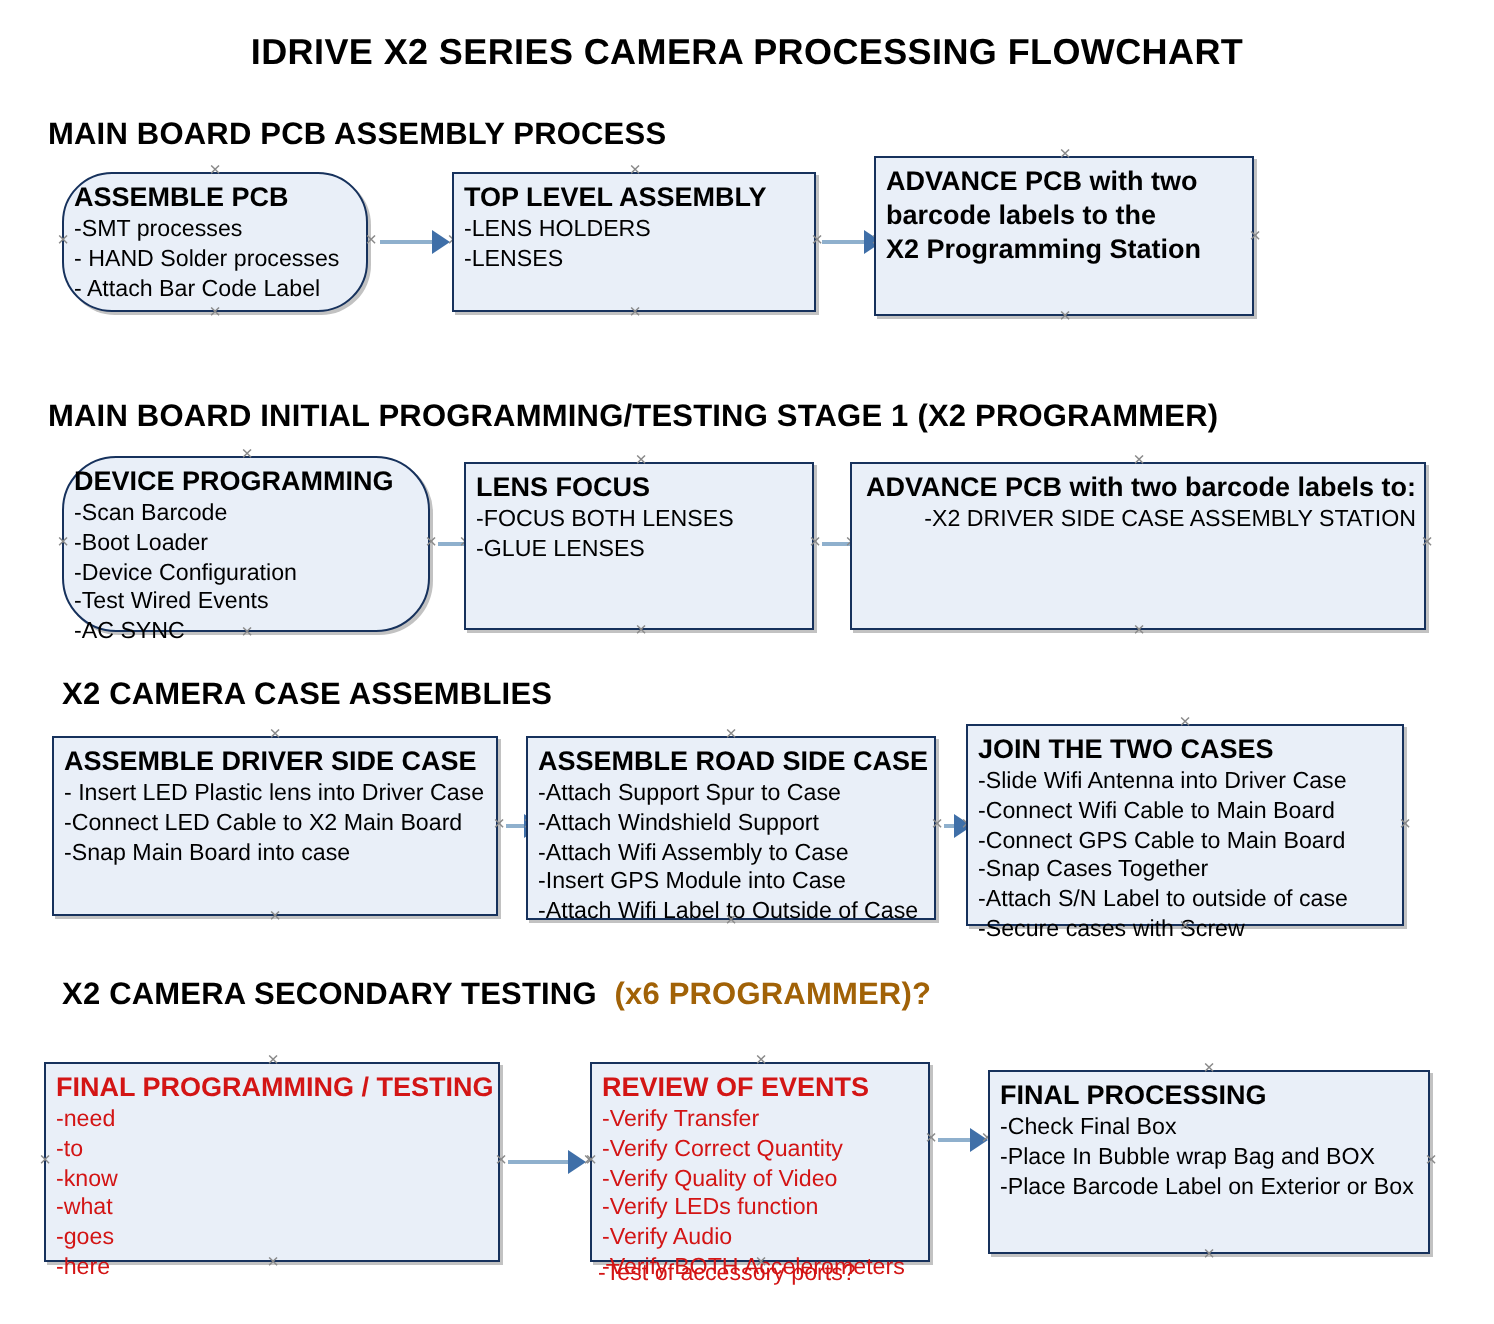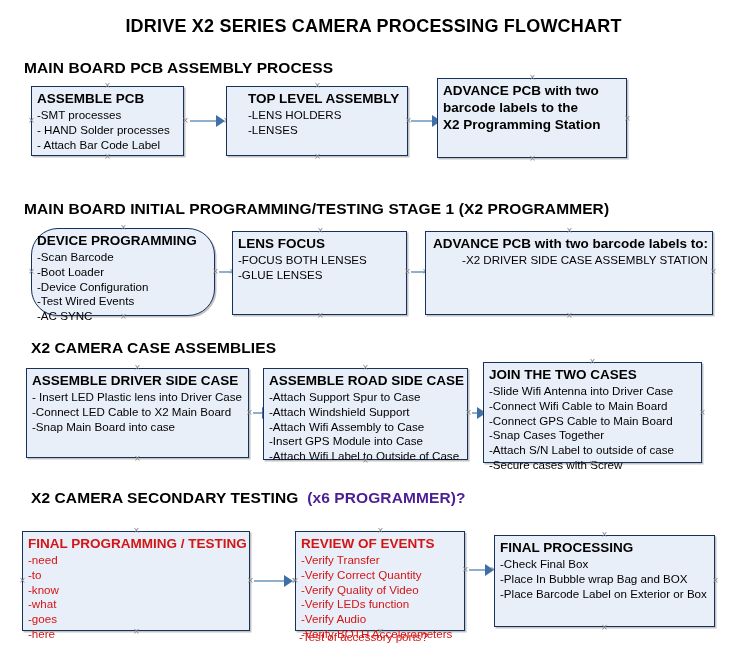--- a/index.html
+++ b/index.html
@@ -11,21 +11,21 @@
   #canvas{position:absolute;left:0;top:0;width:747px;height:662px;overflow:hidden;}
 
   .doc-title{
     position:absolute;left:0;top:16px;width:747px;text-align:center;
     font-size:18px;font-weight:bold;color:#000;letter-spacing:.2px;
   }
   .section-heading{
     position:absolute;font-size:15.5px;font-weight:bold;color:#000;
     white-space:nowrap;letter-spacing:.1px;
   }
-  .section-heading .red{color:#4c1d95;}
+  .section-heading .red{color:#a16207;}
 
   .node{
     position:absolute;background:#e9eff8;border:1px solid #16315c;
     box-sizing:border-box;box-shadow:1.5px 1.5px 0 rgba(120,120,120,.45);
   }
   .node .inner{padding:4px 4px 2px 5px;}
   .node .n-title{
     font-size:13.5px;font-weight:bold;color:#000;line-height:1.18;
     white-space:nowrap;margin-bottom:1px;
   }
@@ -57,40 +57,40 @@
 </style>
 </head>
 <body>
 
 <div id="canvas">
 
   <div class="doc-title">IDRIVE X2  SERIES CAMERA PROCESSING FLOWCHART</div>
 
   <div class="section-heading" style="left:24px;top:59px;">MAIN BOARD PCB ASSEMBLY PROCESS</div>
 
-  <div class="node" style="left:31px;top:86px;width:153px;height:70px;">
+  <div class="node" style="left:31px;top:86px;width:153px;height:70px;border-radius:25px;">
     <div class="inner">
       <div class="n-title">ASSEMBLE PCB</div>
       <div class="n-line">-SMT processes</div>
       <div class="n-line">- HAND Solder processes</div>
       <div class="n-line">- Attach Bar Code Label</div>
     </div>
   </div>
   <div class="hx" style="left:103px;top:81px;"></div>
   <div class="hx" style="left:103px;top:152px;"></div>
   <div class="hx" style="left:27px;top:116px;"></div>
 
   <div class="conn" style="left:184px;top:115px;width:43px;">
     <div class="line"></div>
     <div class="head"></div>
   </div>
   <div class="hx" style="left:181px;top:116px;"></div>
   <div class="hx" style="left:222px;top:116px;"></div>
 
-  <div class="node" style="left:226px;top:86px;width:182px;height:70px;padding-left:16px;">
+  <div class="node" style="left:226px;top:86px;width:182px;height:70px;">
     <div class="inner">
       <div class="n-title">TOP LEVEL ASSEMBLY</div>
       <div class="n-line">-LENS HOLDERS</div>
       <div class="n-line">-LENSES</div>
     </div>
   </div>
   <div class="hx" style="left:313px;top:81px;"></div>
   <div class="hx" style="left:313px;top:152px;"></div>
 
   <div class="conn" style="left:405px;top:115px;width:38px;">

